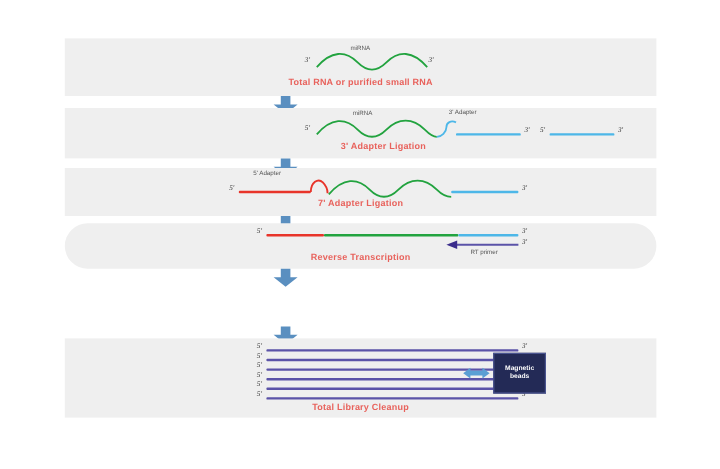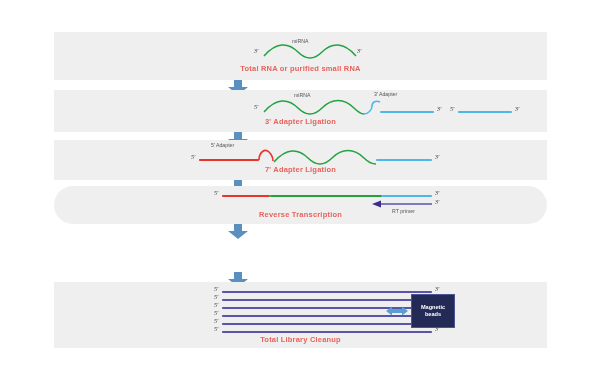--- a/index.html
+++ b/index.html
@@ -104,21 +104,21 @@
     <div class="tick" style="left:200px; top:14px;">5'</div>
     <svg style="position:absolute; left:208px; top:8px;" width="110" height="18">
       <path d="M2,14 C14,0 26,0 36,10 C44,18 52,18 60,10 C70,0 82,0 92,10 C96,14 99,16 102,16" fill="none" stroke="#22a33f" stroke-width="1.5"></path>
       <path d="M102,16 C106,16 110,12 110,8 C110,4 114,2 118,4" fill="none" stroke="#4db7e8" stroke-width="1.5"></path>
     </svg>
     <div class="seg" style="left:326px; top:21px; width:54px; background:#4db7e8;"></div>
     <div class="tick" style="left:383px; top:16px;">3'</div>
     <div class="tick" style="left:396px; top:16px;">5'</div>
     <div class="seg" style="left:404px; top:21px; width:54px; background:#4db7e8;"></div>
     <div class="tick" style="left:461px; top:16px;">3'</div>
-    <div class="step-label" style="top:27px;">3' Adapter Ligation</div>
+    <div class="step-label" style="top:27px;padding-left:19px;">3' Adapter Ligation</div>
   </div>
 
   <svg class="arrow-sep" style="top:132px;" viewBox="0 0 22 16">
     <path d="M7,0 L15,0 L15,7 L21,7 L11,15 L1,7 L7,7 Z" fill="#5a8fc0"></path>
   </svg>
 
   <div class="panel" style="top:140px; height:40px;">
     <div class="small-anno" style="left:157px; top:2px;">5' Adapter</div>
     <div class="tick" style="left:137px; top:14px;">5'</div>
     <div class="seg" style="left:145px; top:19px; width:60px; background:#e8342a;"></div>

